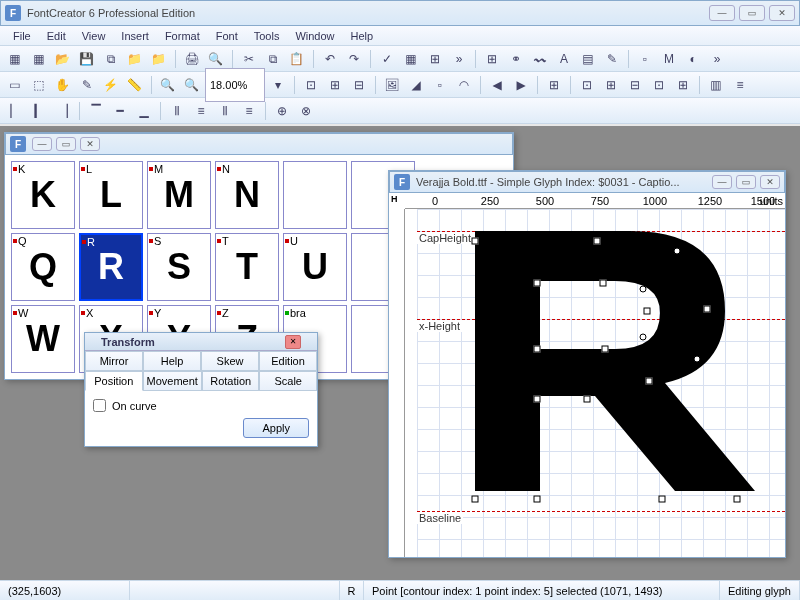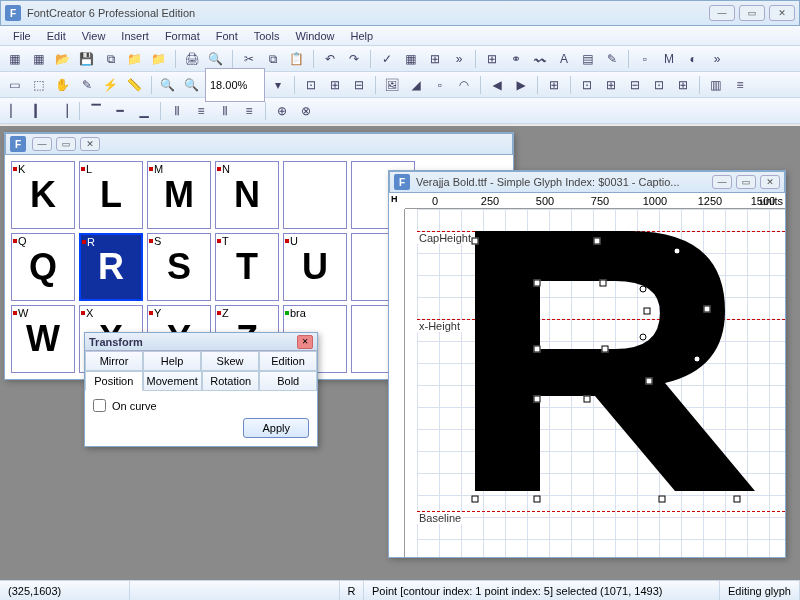--- a/index.html
+++ b/index.html
@@ -39,21 +39,21 @@
 .ruler-h .tick { position: absolute; top: 2px; text-align: center; width: 30px; transform: translateX(-50%); }
 .ruler-v { width: 16px; position: absolute; left: 0; top: 16px; bottom: 0; background: #fff; border-right: 1px solid #999; }
 .canvas { position: absolute; left: 16px; top: 16px; right: 0; bottom: 0; background: #fff; background-image: linear-gradient(#d8e0f0 1px,transparent 1px),linear-gradient(90deg,#d8e0f0 1px,transparent 1px); background-size: 22px 22px; margin-left: 12px; }
 .guide-h { position: absolute; left: 0; right: 0; border-top: 1px dashed #c00; font-size: 8px; color: #333; }
 .guide-h span { background: #fff; padding: 0 2px; }
 .bigR { position: absolute; left: 48px; top: 12px; width: 300px; height: 280px; }
 .ctrlpt { position: absolute; width: 7px; height: 7px; border: 1px solid #000; background: #fff; transform: translate(-50%,-50%); }
 .ctrlpt.r { border-radius: 50%; }
 
 .transform-panel { position: absolute; width: 234px; background: #f0f4fa; border: 1px solid #88aacc; box-shadow: 2px 2px 6px rgba(0,0,0,.3); }
-.transform-panel .ttl { height: 18px; background: linear-gradient(#e8f0fa,#d0e0f0); display: flex; align-items: center; padding: 0 4px; border-bottom: 1px solid #aac; justify-content: space-between; }
+.transform-panel .ttl { height: 18px; background: linear-gradient(#e8f0fa,#d0e0f0); display: flex; align-items: center; padding: 0 16px; border-bottom: 1px solid #aac; justify-content: space-between; }
 .transform-panel .ttl span:first-child { flex: 1; font-weight: bold; color: #335; }
 .transform-panel .closebtn { width: 16px; height: 14px; background: #e88; border: 1px solid #c66; border-radius: 2px; display: flex; align-items: center; justify-content: center; font-size: 8px; cursor: pointer; }
 .tabrow { display: flex; background: #737373; }
 .tab { flex: 1; text-align: center; padding: 3px; border: 1px solid #bcd; background: linear-gradient(#f8faff,#e8f0fa); cursor: pointer; }
 .tab.active { background: #fff; border-bottom-color: #fff; }
 .panelbody { padding: 8px; background: #fff; }
 .field { display: flex; align-items: center; margin-bottom: 6px; gap: 6px; }
 .field label { width: 62px; }
 .field input[type=text] { width: 50px; height: 18px; border: 1px solid #aac; padding: 0 3px; }
 .spinner { display: flex; flex-direction: column; }
@@ -360,21 +360,21 @@
     <div class="tabrow">
       <div class="tab">Mirror</div>
       <div class="tab">Help</div>
       <div class="tab">Skew</div>
       <div class="tab">Edition</div>
     </div>
     <div class="tabrow">
       <div class="tab active">Position</div>
       <div class="tab">Movement</div>
       <div class="tab">Rotation</div>
-      <div class="tab">Bold</div>
+      <div class="tab">Scale</div>
     </div>
     <div class="panelbody">
       <div class="field">
         <input type="checkbox" style="">
         <label>On curve</label>
       </div>
       <div style="overflow:hidden">
           <button class="applybtn">Apply</button>
         </div>
     </div>

